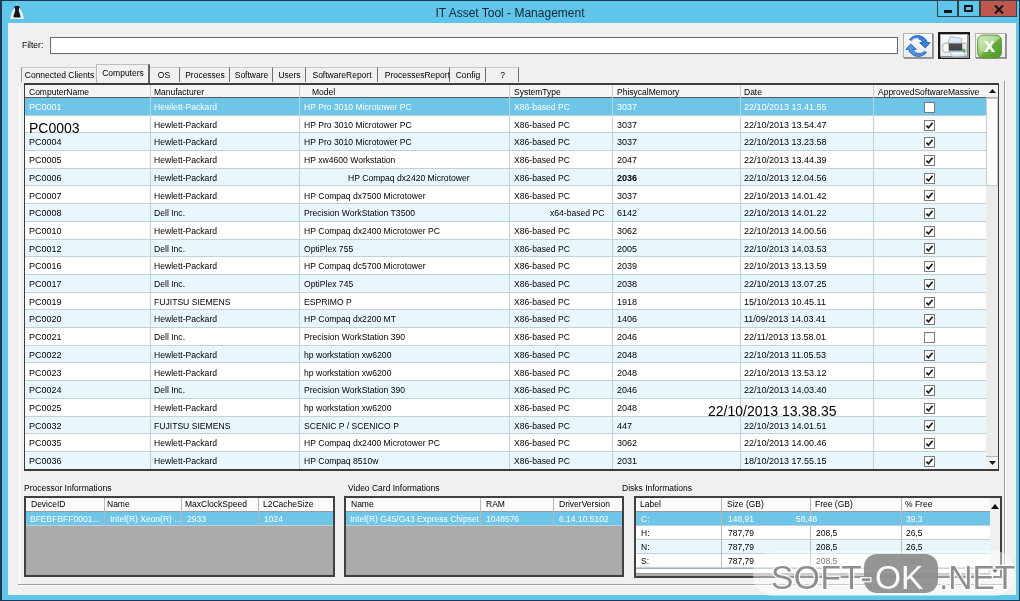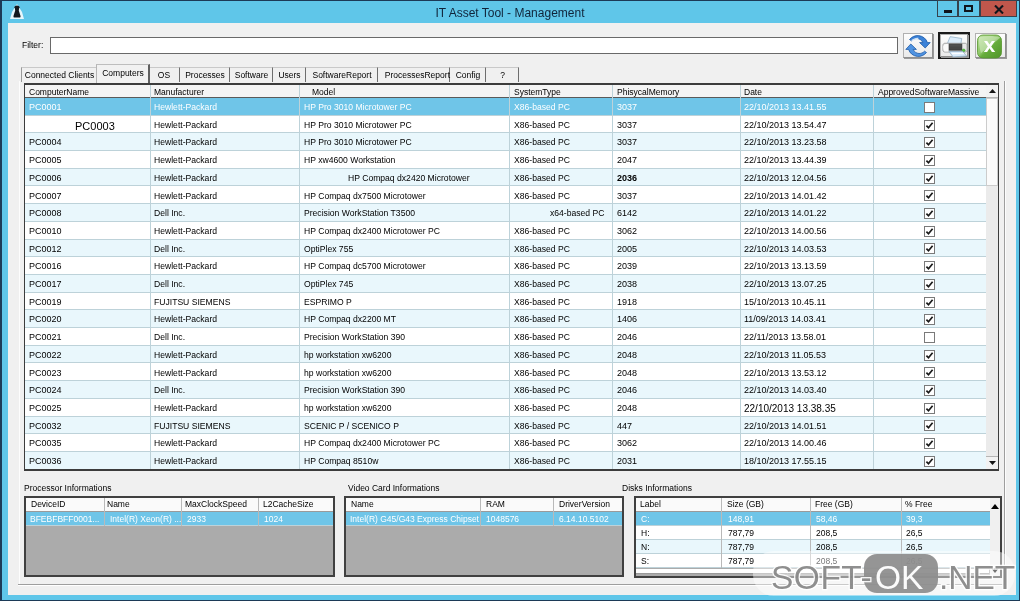--- a/index.html
+++ b/index.html
@@ -99,21 +99,21 @@
 <div class="abs" style="left:986px;top:98.0px;width:0px;height:17.7px;background:#6fc5e8;z-index:6;"></div>
 <div class="txt" style="left:29px;top:103.0px;color:#fff;font-size:9px;z-index:8;">PC0001</div>
 <div class="txt" style="left:154px;top:103.0px;color:#fff;font-size:8.6px;z-index:8;">Hewlett-Packard</div>
 <div class="txt" style="left:304px;top:103.0px;color:#fff;font-size:8.6px;z-index:8;">HP Pro 3010 Microtower PC</div>
 <div class="txt" style="left:514px;top:103.0px;color:#fff;font-size:8.6px;z-index:8;">X86-based PC</div>
 <div class="txt" style="left:617px;top:103.0px;color:#fff;font-size:9px;z-index:8;">3037</div>
 <div class="txt" style="left:744px;top:103.0px;color:#fff;font-size:9px;z-index:8;">22/10/2013 13.41.55</div>
 <div class="abs" style="left:924px;top:101.8px;width:11px;height:11px;background:#fff;border:1px solid #7a7a7a;box-sizing:border-box;z-index:8;"></div>
 <div class="abs" style="left:25px;top:115.7px;width:961px;height:17.7px;background:#fff;border-bottom:1px solid #bdd2d9;box-sizing:border-box;z-index:6;"></div>
 <div class="abs" style="left:986px;top:115.7px;width:0px;height:17.7px;background:#fff;z-index:6;"></div>
-<div class="txt" style="left:29px;top:120.7px;color:#000;font-size:11px;z-index:8;margin-left:46px;">PC0003</div>
+<div class="txt" style="left:29px;top:120.7px;color:#000;font-size:14px;z-index:8;">PC0003</div>
 <div class="txt" style="left:154px;top:120.7px;color:#000;font-size:8.6px;z-index:8;">Hewlett-Packard</div>
 <div class="txt" style="left:304px;top:120.7px;color:#000;font-size:8.6px;z-index:8;">HP Pro 3010 Microtower PC</div>
 <div class="txt" style="left:514px;top:120.7px;color:#000;font-size:8.6px;z-index:8;">X86-based PC</div>
 <div class="txt" style="left:617px;top:120.7px;color:#000;font-size:9px;z-index:8;">3037</div>
 <div class="txt" style="left:744px;top:120.7px;color:#000;font-size:9px;z-index:8;">22/10/2013 13.54.47</div>
 <div class="abs" style="left:924px;top:119.5px;width:11px;height:11px;background:#fff;border:1px solid #7a7a7a;box-sizing:border-box;z-index:8;"></div>
 <svg class="abs" style="left:924px;top:119.5px;z-index:9;" width="11" height="11" viewBox="0 0 11 11">
     <path d="M2.4 5.6 L4.5 7.8 L8.6 2.8" stroke="#1a1a1a" stroke-width="1.7" fill="none"></path>
   </svg>
 <div class="abs" style="left:25px;top:133.4px;width:961px;height:17.7px;background:#e9f7fc;border-bottom:1px solid #bdd2d9;box-sizing:border-box;z-index:6;"></div>
@@ -293,21 +293,21 @@
 <svg class="abs" style="left:924px;top:385.0px;z-index:9;" width="11" height="11" viewBox="0 0 11 11">
     <path d="M2.4 5.6 L4.5 7.8 L8.6 2.8" stroke="#1a1a1a" stroke-width="1.7" fill="none"></path>
   </svg>
 <div class="abs" style="left:25px;top:398.9px;width:961px;height:17.7px;background:#fff;border-bottom:1px solid #bdd2d9;box-sizing:border-box;z-index:6;"></div>
 <div class="abs" style="left:986px;top:398.9px;width:0px;height:17.7px;background:#fff;z-index:6;"></div>
 <div class="txt" style="left:29px;top:403.9px;color:#000;font-size:9px;z-index:8;">PC0025</div>
 <div class="txt" style="left:154px;top:403.9px;color:#000;font-size:8.6px;z-index:8;">Hewlett-Packard</div>
 <div class="txt" style="left:304px;top:403.9px;color:#000;font-size:8.6px;z-index:8;">hp workstation xw6200</div>
 <div class="txt" style="left:514px;top:403.9px;color:#000;font-size:8.6px;z-index:8;">X86-based PC</div>
 <div class="txt" style="left:617px;top:403.9px;color:#000;font-size:9px;z-index:8;">2048</div>
-<div class="txt" style="left:744px;top:403.9px;color:#000;font-size:10px;z-index:8;">22/10/2013 13.38.35</div>
+<div class="txt" style="left:708px;top:403.9px;color:#000;font-size:14px;z-index:8;">22/10/2013 13.38.35</div>
 <div class="abs" style="left:924px;top:402.7px;width:11px;height:11px;background:#fff;border:1px solid #7a7a7a;box-sizing:border-box;z-index:8;"></div>
 <svg class="abs" style="left:924px;top:402.7px;z-index:9;" width="11" height="11" viewBox="0 0 11 11">
     <path d="M2.4 5.6 L4.5 7.8 L8.6 2.8" stroke="#1a1a1a" stroke-width="1.7" fill="none"></path>
   </svg>
 <div class="abs" style="left:25px;top:416.6px;width:961px;height:17.7px;background:#e9f7fc;border-bottom:1px solid #bdd2d9;box-sizing:border-box;z-index:6;"></div>
 <div class="abs" style="left:986px;top:416.6px;width:0px;height:17.7px;background:#e9f7fc;z-index:6;"></div>
 <div class="txt" style="left:29px;top:421.6px;color:#000;font-size:9px;z-index:8;">PC0032</div>
 <div class="txt" style="left:154px;top:421.6px;color:#000;font-size:8.6px;z-index:8;">FUJITSU SIEMENS</div>
 <div class="txt" style="left:304px;top:421.6px;color:#000;font-size:8.6px;z-index:8;">SCENIC P / SCENICO P</div>
 <div class="txt" style="left:514px;top:421.6px;color:#000;font-size:8.6px;z-index:8;">X86-based PC</div>
@@ -388,21 +388,21 @@
 <div class="abs" style="left:553px;top:498px;width:1px;height:28px;background:#b9b9b9;z-index:7;"></div>
 <div class="abs" style="left:634px;top:496px;width:368px;height:82px;background:#ababab;border:2px solid #404040;box-sizing:border-box;z-index:5;"></div>
 <div class="abs" style="left:636px;top:498px;width:364px;height:14px;background:#fafafa;border-bottom:1px solid #9a9a9a;box-sizing:border-box;z-index:6;"></div>
 <div class="txt t8" style="left:640px;top:500px;z-index:8;">Label</div>
 <div class="txt t8" style="left:727px;top:500px;z-index:8;">Size (GB)</div>
 <div class="txt t8" style="left:815px;top:500px;z-index:8;">Free (GB)</div>
 <div class="txt t8" style="left:905px;top:500px;z-index:8;">% Free</div>
 <div class="abs" style="left:636px;top:512px;width:364px;height:14px;background:#6fc5e8;border-bottom:1px solid #bdd2d9;box-sizing:border-box;z-index:6;"></div>
 <div class="txt t8" style="left:641px;top:515px;color:#fff;z-index:8;">C:</div>
 <div class="txt t8" style="left:728px;top:515px;color:#fff;z-index:8;">148,91</div>
-<div class="txt t8" style="left:816px;top:515px;color:#fff;z-index:8;">58,46</div>
+<div class="txt t8" style="left:796px;top:515px;color:#fff;z-index:8;">58,46</div>
 <div class="txt t8" style="left:906px;top:515px;color:#fff;z-index:8;">39,3</div>
 <div class="abs" style="left:636px;top:526px;width:364px;height:14px;background:#fff;border-bottom:1px solid #bdd2d9;box-sizing:border-box;z-index:6;"></div>
 <div class="txt t8" style="left:641px;top:529px;color:#000;z-index:8;">H:</div>
 <div class="txt t8" style="left:728px;top:529px;color:#000;z-index:8;">787,79</div>
 <div class="txt t8" style="left:816px;top:529px;color:#000;z-index:8;">208,5</div>
 <div class="txt t8" style="left:906px;top:529px;color:#000;z-index:8;">26,5</div>
 <div class="abs" style="left:636px;top:540px;width:364px;height:14px;background:#e9f7fc;border-bottom:1px solid #bdd2d9;box-sizing:border-box;z-index:6;"></div>
 <div class="txt t8" style="left:641px;top:543px;color:#000;z-index:8;">N:</div>
 <div class="txt t8" style="left:728px;top:543px;color:#000;z-index:8;">787,79</div>
 <div class="txt t8" style="left:816px;top:543px;color:#000;z-index:8;">208,5</div>

